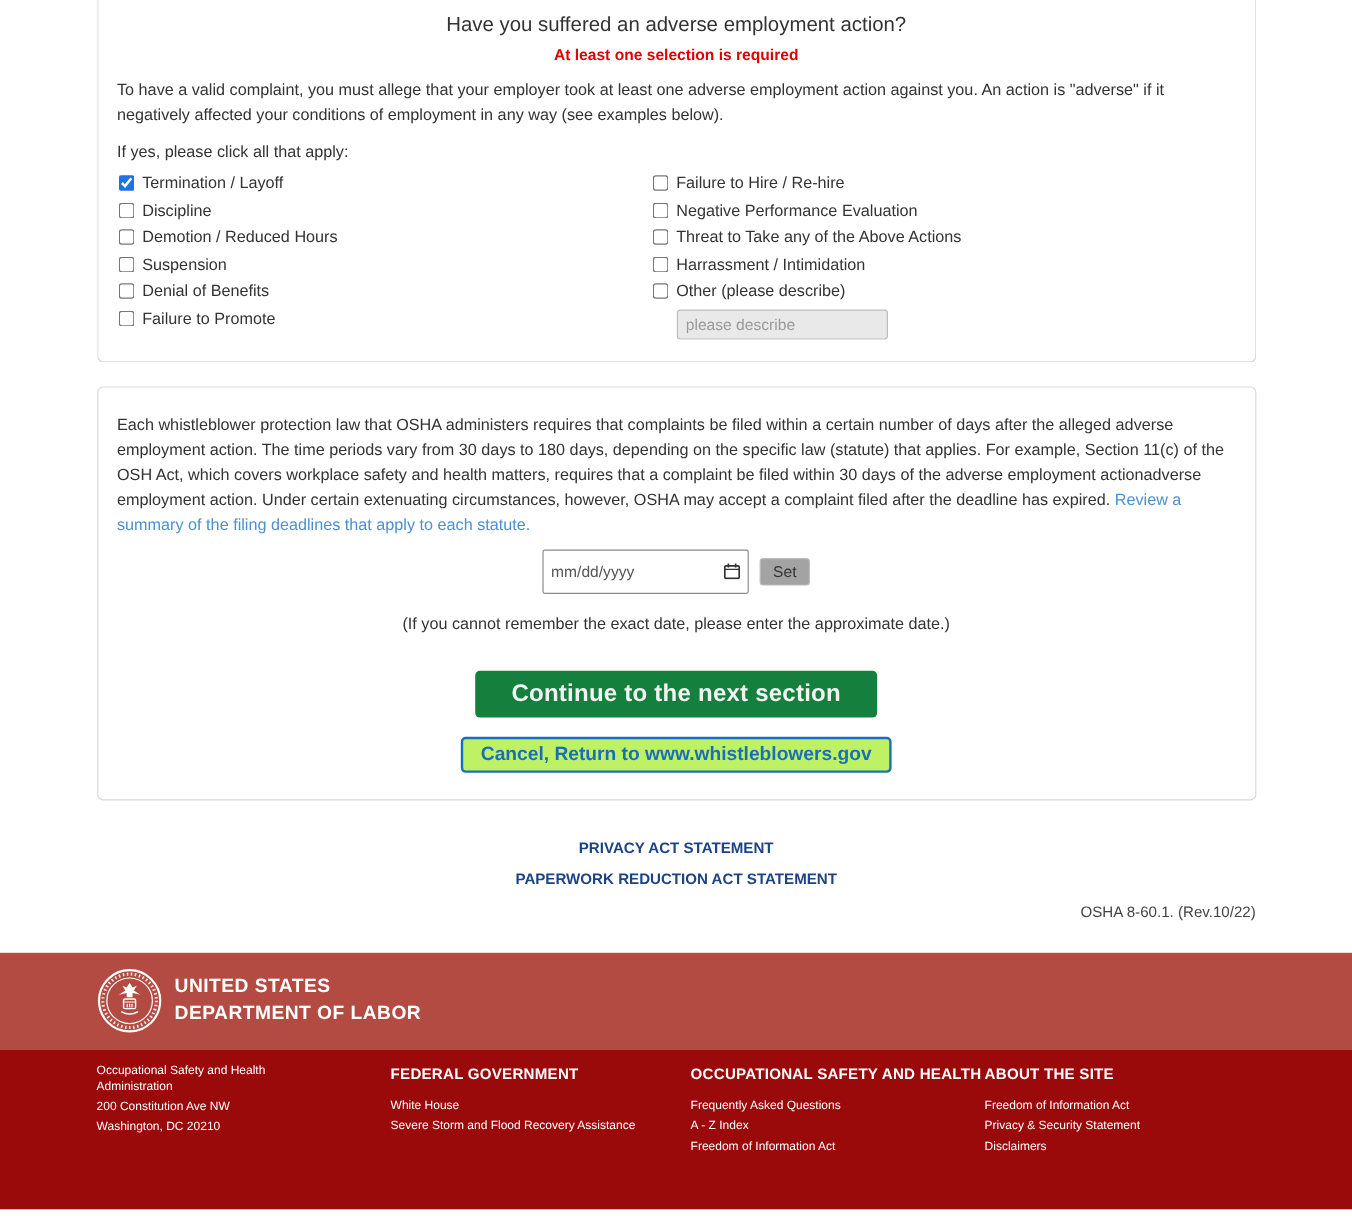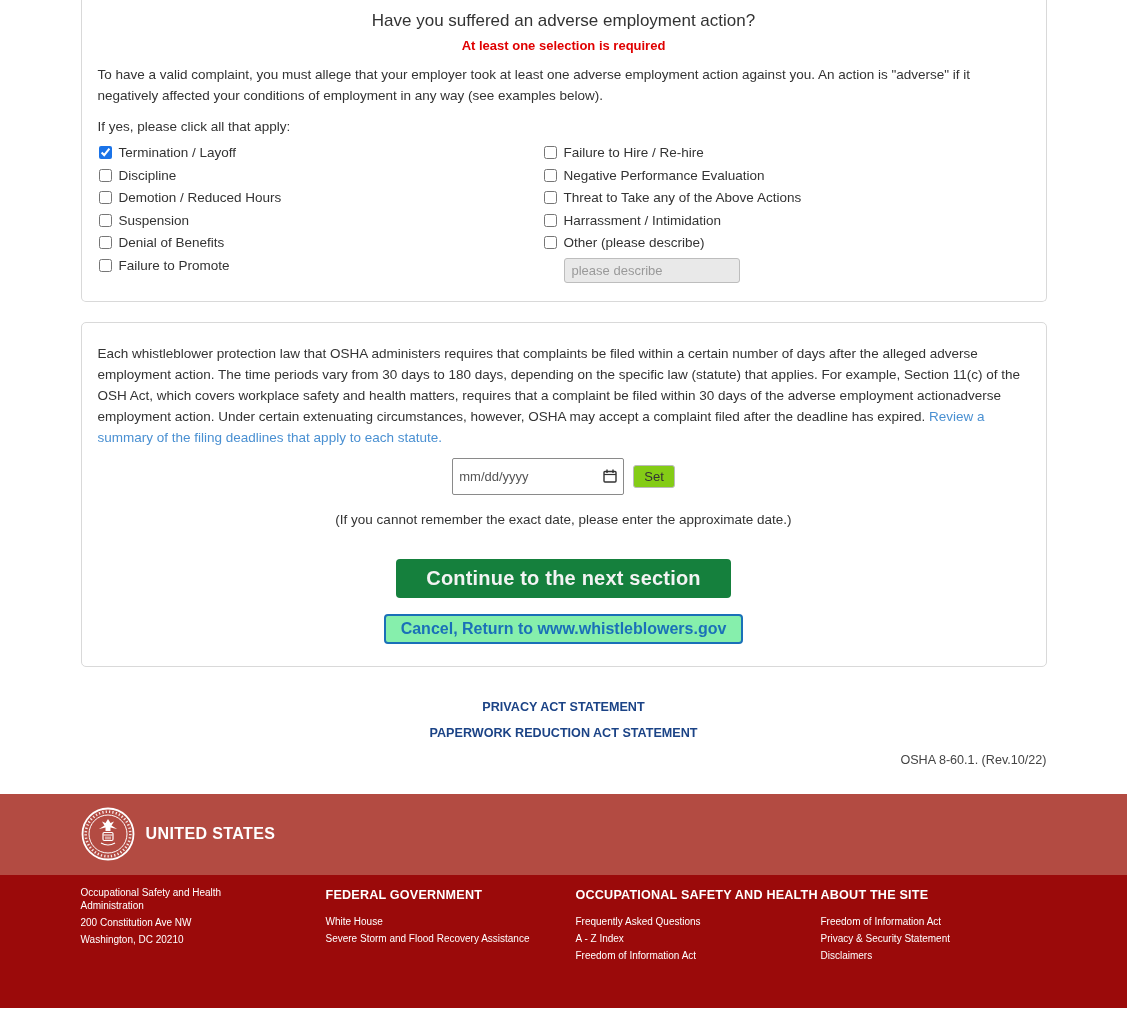--- a/index.html
+++ b/index.html
@@ -85,21 +85,21 @@
     cursor: text;
   }
   .calendar-icon svg { display: block; }
   .set-btn {
     margin-left: 9px;
     height: 23px;
     padding: 0 10px;
     font-family: "Liberation Sans", sans-serif;
     font-size: 13px;
     color: #333;
-    background: #84cc16;
+    background: #a3a3a3;
     border: 1px solid #bbb;
     border-radius: 3px;
     cursor: pointer;
   }
   .date-note { text-align: center; margin: 17px 0 0 0; }
 
   .continue-btn {
     display: block;
     margin: 32px auto 0 auto;
     background: #15803d;
@@ -109,21 +109,21 @@
     font-size: 20px;
     border: none;
     border-radius: 4px;
     padding: 8px 30px;
     letter-spacing: 0.2px;
     cursor: default;
   }
   .cancel-btn {
     display: block;
     margin: 16px auto 4px auto;
-    background: #86efac;
+    background: #bef264;
     color: #1a70b8;
     font-family: "Liberation Sans", sans-serif;
     font-weight: 700;
     font-size: 16px;
     border: 2px solid #1a70b8;
     border-radius: 4px;
     padding: 4px 15px;
     cursor: pointer;
   }
 
@@ -288,20 +288,21 @@
       <path d="M27 12 L29.5 16 L33 14.5 L30.5 18.5 L36 22 L29.5 20.5 L29.5 24 L24.5 24 L24.5 20.5 L18 22 L23.5 18.5 L21 14.5 L24.5 16 Z" fill="#fff"></path>
       <rect x="22" y="25.5" width="10" height="8" rx="1.2" fill="none" stroke="#fff" stroke-width="1.2"></rect>
       <line x1="22.5" y1="28" x2="31.5" y2="28" stroke="#fff" stroke-width="1"></line>
       <line x1="25" y1="29.5" x2="25" y2="32.5" stroke="#fff" stroke-width="1"></line>
       <line x1="27" y1="29.5" x2="27" y2="32.5" stroke="#fff" stroke-width="1"></line>
       <line x1="29" y1="29.5" x2="29" y2="32.5" stroke="#fff" stroke-width="1"></line>
       <path d="M20 36 Q27 40 34 36" fill="none" stroke="#fff" stroke-width="1.2"></path>
     </svg>
     <div class="brand-text">
       <div>UNITED STATES</div>
+      <div>DEPARTMENT OF LABOR</div>
     </div>
   </div>
 </div>
 
 <div class="footer-dark">
   <div class="page-width footer-cols">
 
     <div class="f-col1">
       <span class="f-line agency-name">Occupational Safety and Health Administration</span>
       <span class="f-line">200 Constitution Ave NW</span>

